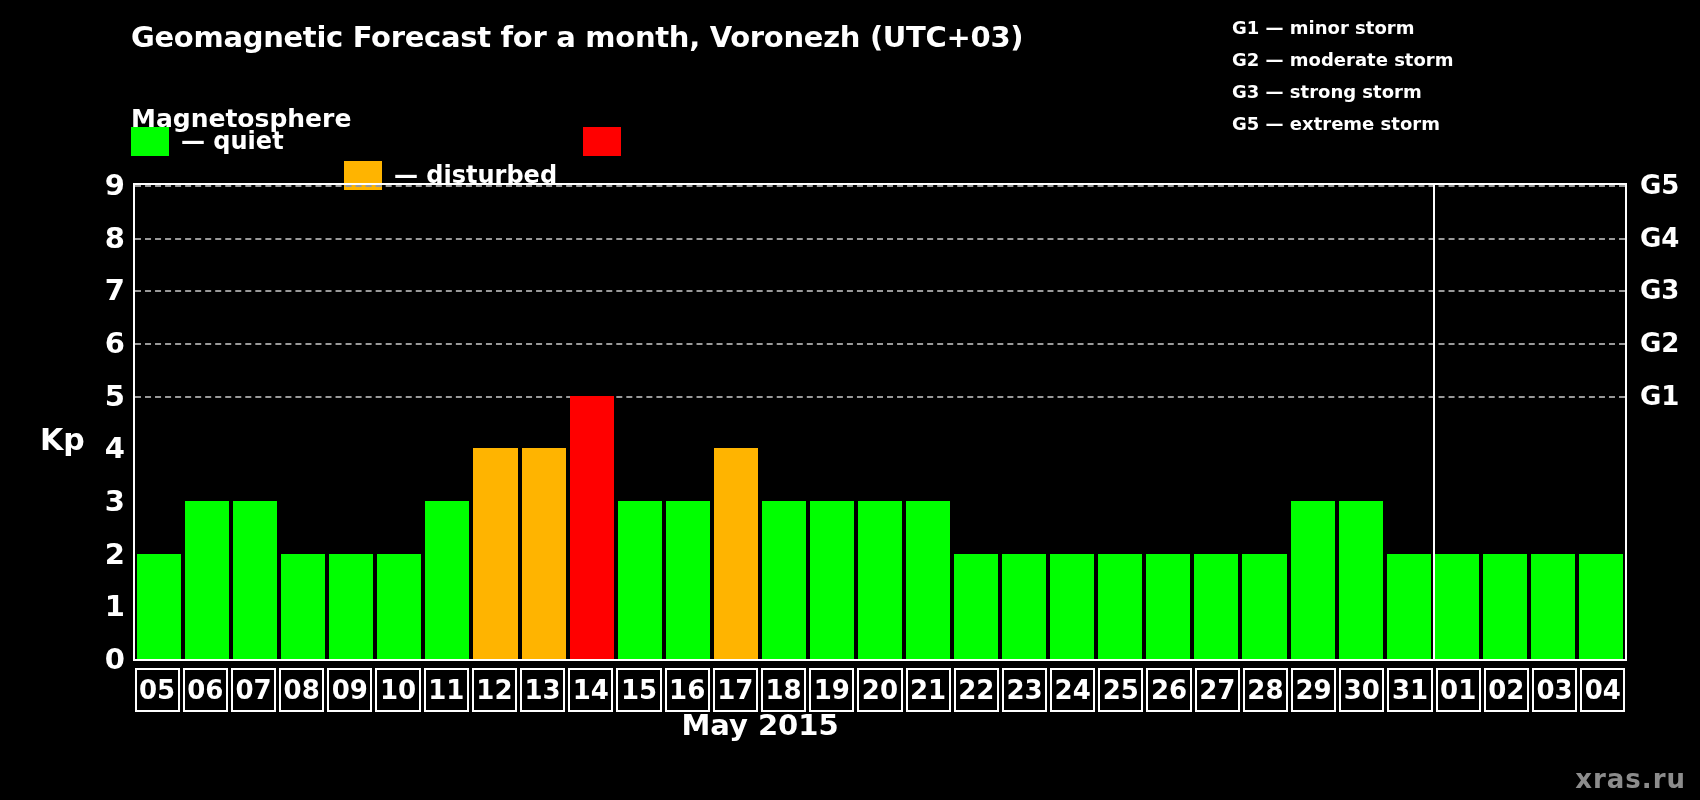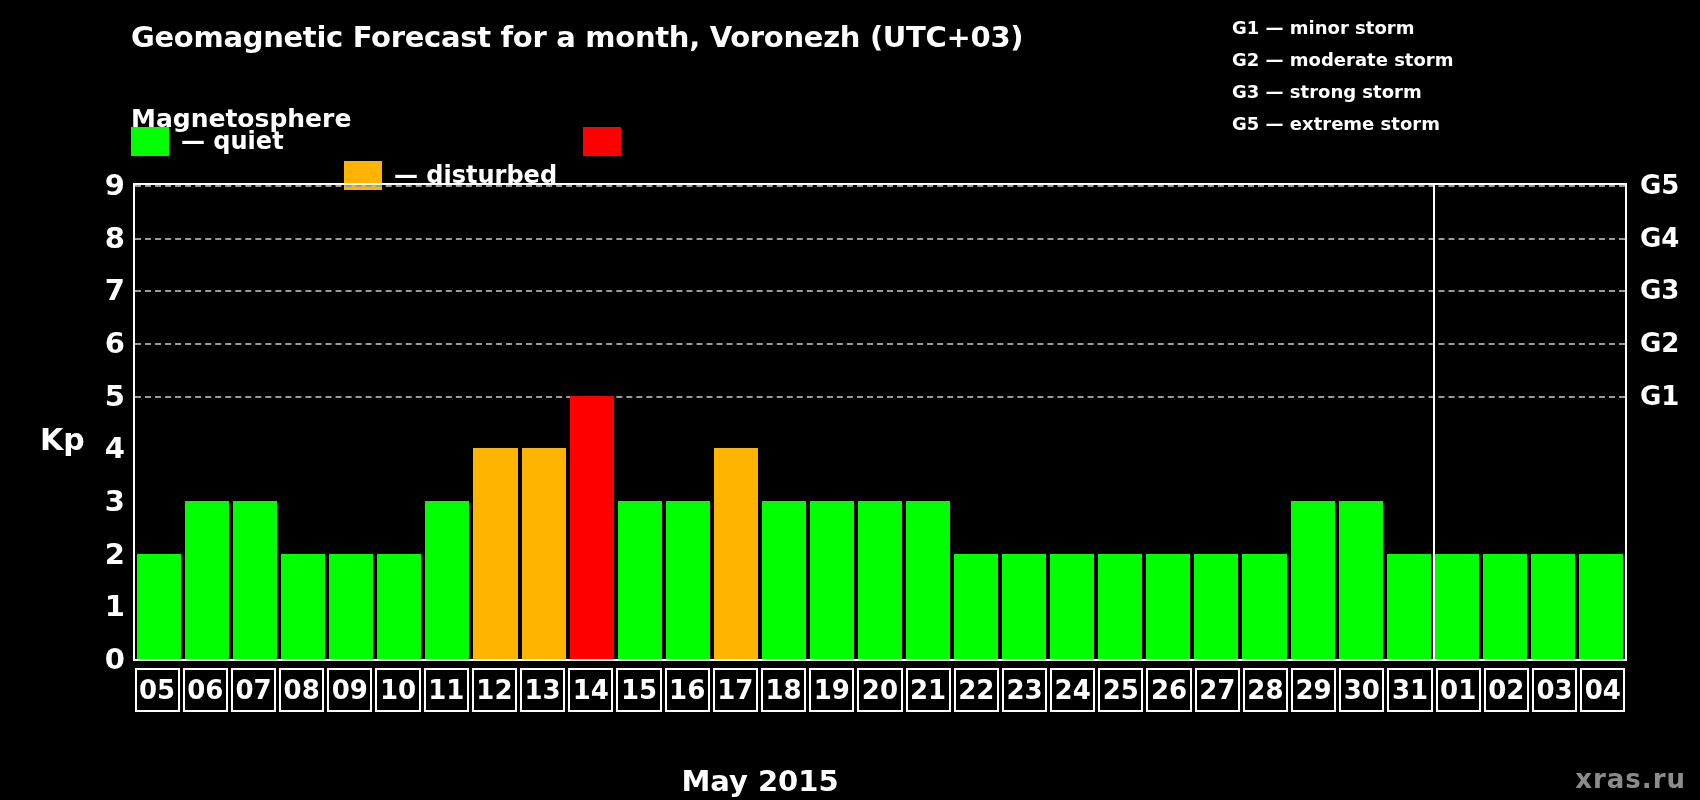--- a/index.html
+++ b/index.html
@@ -46,21 +46,21 @@
   #g-axis-labels{position:absolute;left:1640px;top:183px;width:60px;height:478px;}
   .g-tick-label{position:absolute;left:0;font-size:26px;font-weight:bold;
                 transform:translateY(-50%);white-space:nowrap;}
 
   
   #day-labels{position:absolute;left:133px;top:668px;width:1494px;height:44px;display:flex;}
   .day-cell{flex:1 1 0;margin:0 1.5px;border:2px solid #fff;box-sizing:border-box;
             display:flex;align-items:center;justify-content:center;
             font-size:26px;font-weight:bold;background:#000;}
 
-  #x-axis-title{position:absolute;left:0;top:764px;width:1700px;text-align:center;
+  #x-axis-title{position:absolute;left:0;top:708px;width:1700px;text-align:center;
                 font-size:29px;font-weight:bold;}
   #x-axis-title span{position:relative;left:-90px;}
 
   #watermark{position:absolute;right:14px;bottom:6px;font-size:26px;font-weight:bold;
              color:#8c8c8c;letter-spacing:1px;}
 </style>
 </head>
 <body>
 
 <div id="chart-title">Geomagnetic Forecast for a month, Voronezh (UTC+03)</div>

